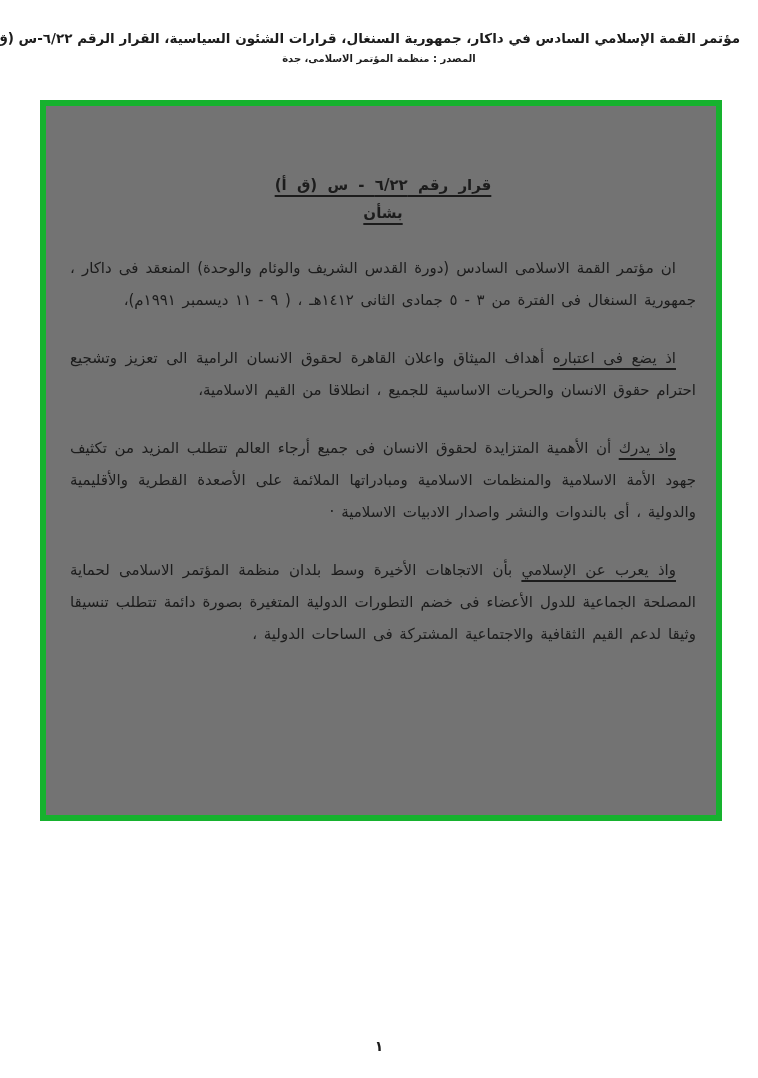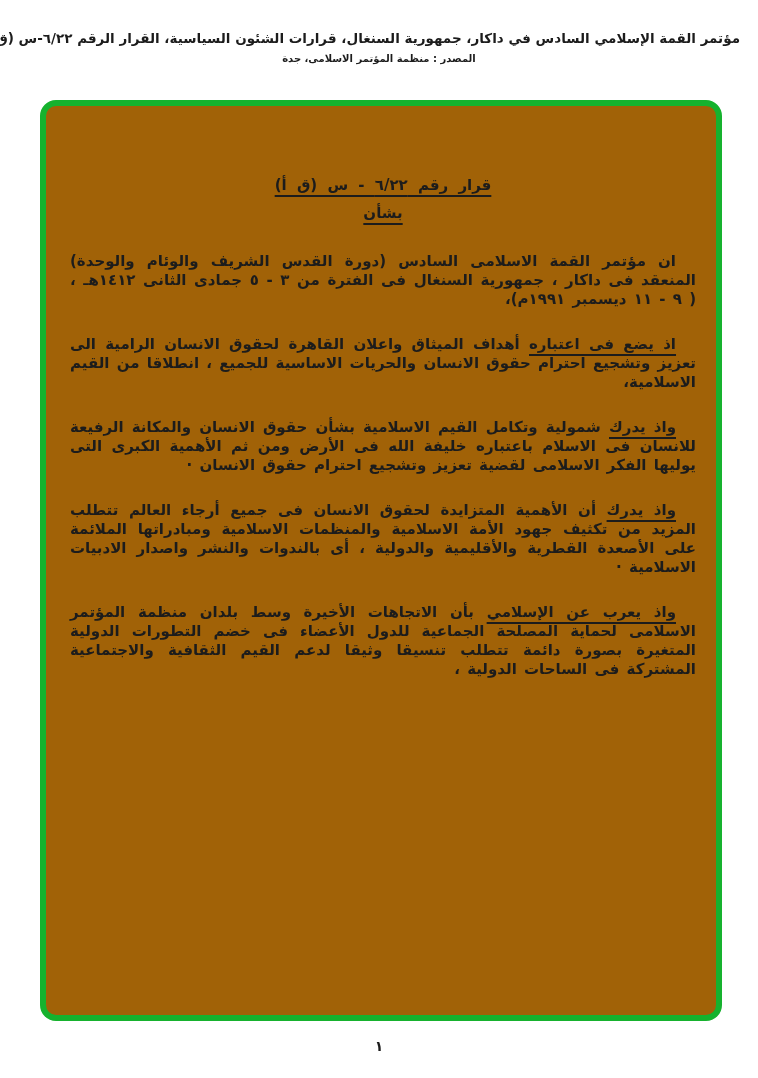--- a/index.html
+++ b/index.html
@@ -14,36 +14,36 @@
   .page { position:absolute; inset:0; direction:rtl; }
 
   
   .doc-header { position:absolute; top:30px; right:18px; left:18px; text-align:center; }
   .header-line1 { font-size:13.5px; font-weight:bold; white-space:nowrap; }
   .header-line2 { font-size:10px; font-weight:bold; margin-top:7px; }
 
   
   .green-frame {
     position:absolute; top:100px; left:40px;
-    width:682px; height:921px;
+    width:682px; height:721px;
     border:6px solid #16b22e;
-    border-radius:16px;
-    background:#a16207;
+    border-radius:0;
+    background:#737373;
   }
   .content { position:absolute; top:70px; right:20px; left:24px; }
 
   .title-block { text-align:center; margin-bottom:30px; }
   .u { text-decoration:underline; text-underline-offset:5px; text-decoration-thickness:1.5px; }
   .title-line1 { font-size:15px; font-weight:bold; word-spacing:5px; margin-bottom:10px; }
   .title-line2 { font-size:15px; font-weight:bold; margin-bottom:10px; }
   .title-line3 { font-size:15px; font-weight:bold; word-spacing:8px; }
 
   .para {
-    font-size:15px; font-weight:bold;
-    line-height:19px;
+    font-size:15px; font-weight:normal;
+    line-height:32px;
     text-align:justify;
     text-align-last:right;
     text-indent:20px;
     margin-bottom:26px;
     word-spacing:2px;
   }
   .lead { text-decoration:underline; text-underline-offset:5px; text-decoration-thickness:1.5px;margin-top:16px; }
 
   .page-num {
     position:absolute; top:1038px; left:0; right:0;
@@ -66,21 +66,20 @@
       <div class="title-block">
         <div class="title-line1 u">قرار رقم ٦/٢٢ - س (ق أ)</div>
         <div class="title-line2 u">بشأن</div>
       </div>
 
       <div id="paras">
   <p class="para"><span class="lead"></span><span class="ptext">ان مؤتمر القمة الاسلامى السادس (دورة القدس الشريف والوئام والوحدة) المنعقد فى داكار ، جمهورية السنغال فى الفترة من ٣ - ٥ جمادى الثانى ١٤١٢هـ ، ( ٩ - ١١ ديسمبر ١٩٩١م)،</span></p>
 
   <p class="para"><span class="lead">اذ يضع فى اعتباره</span><span class="ptext"> أهداف الميثاق واعلان القاهرة لحقوق الانسان الرامية الى تعزيز وتشجيع احترام حقوق الانسان والحريات الاساسية للجميع ، انطلاقا من القيم الاسلامية،</span></p>
 
-  <p class="para"><span class="lead">واذ يدرك</span><span class="ptext"> شمولية وتكامل القيم الاسلامية بشأن حقوق الانسان والمكانة الرفيعة للانسان فى الاسلام باعتباره خليفة الله فى الأرض ومن ثم الأهمية الكبرى التى يوليها الفكر الاسلامى لقضية تعزيز وتشجيع احترام حقوق الانسان ·</span></p>
 
 
   <p class="para"><span class="lead">واذ يدرك</span><span class="ptext"> أن الأهمية المتزايدة لحقوق الانسان فى جميع أرجاء العالم تتطلب المزيد من تكثيف جهود الأمة الاسلامية والمنظمات الاسلامية ومبادراتها الملائمة على الأصعدة القطرية والأقليمية والدولية ، أى بالندوات والنشر واصدار الادبيات الاسلامية ·</span></p>
 
   <p class="para"><span class="lead">واذ يعرب عن الإسلامي</span><span class="ptext"> بأن الاتجاهات الأخيرة وسط بلدان منظمة المؤتمر الاسلامى لحماية المصلحة الجماعية للدول الأعضاء فى خضم التطورات الدولية المتغيرة بصورة دائمة تتطلب تنسيقا وثيقا لدعم القيم الثقافية والاجتماعية المشتركة فى الساحات الدولية ،</span></p>
 </div>
 
     </div>
   </div>
 

